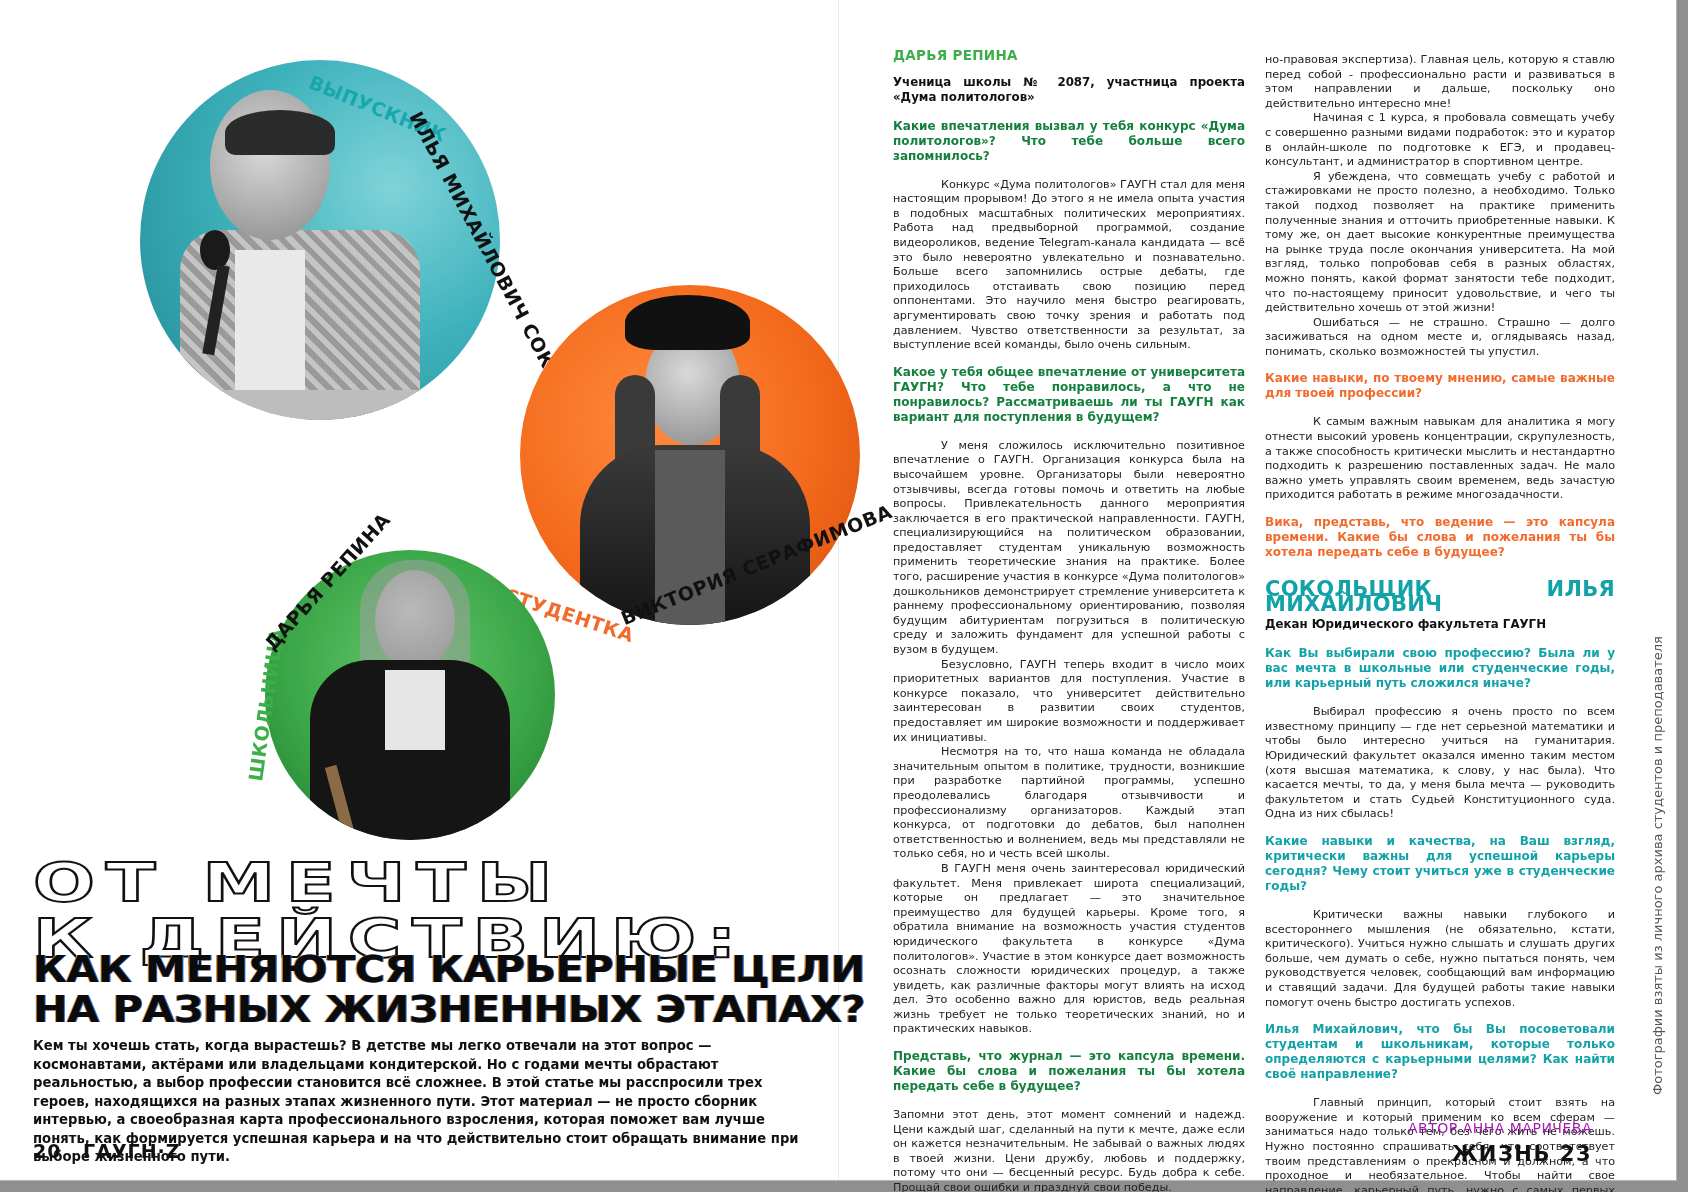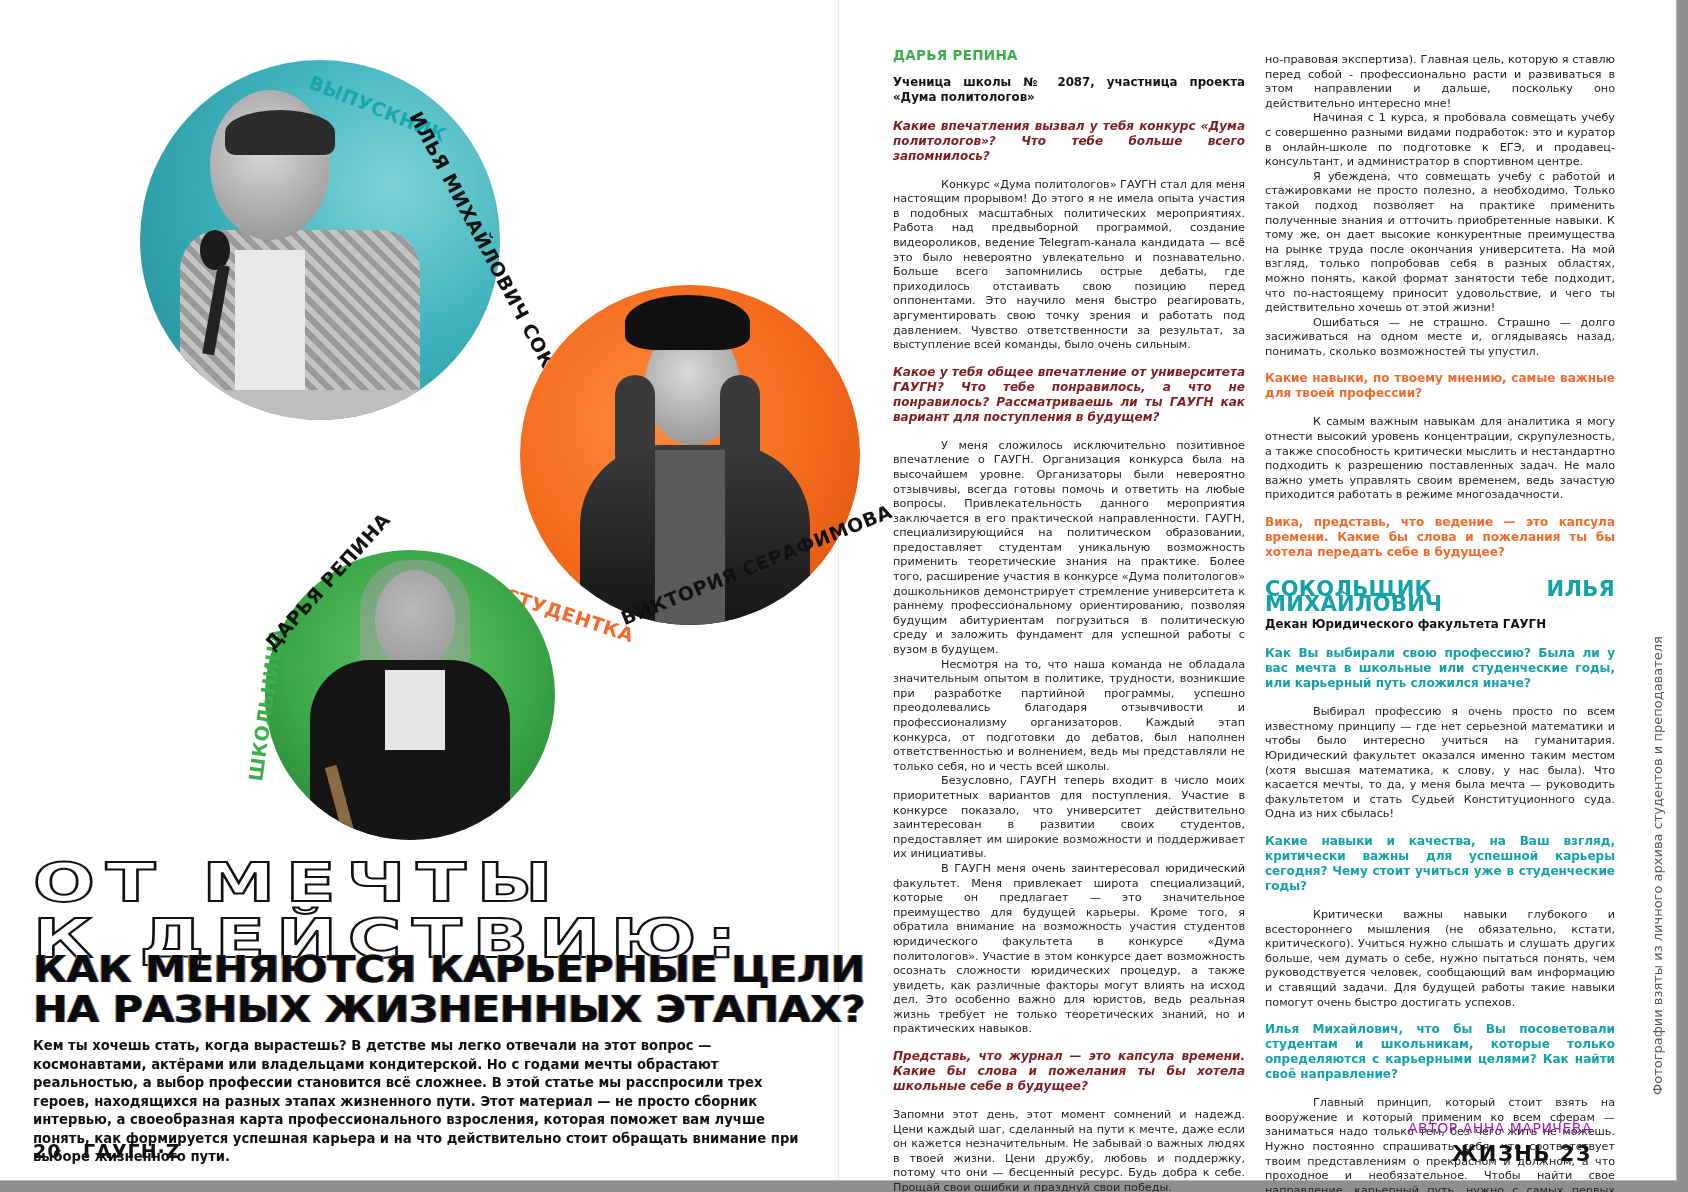--- a/index.html
+++ b/index.html
@@ -29,21 +29,21 @@
   .folio-left { position:absolute; left:33px; top:1140px; font-family:"DejaVu Sans", sans-serif; font-weight:bold; font-size:19px; color:#111; letter-spacing:1px; }
   .folio-left span { margin-right:14px; }
 
   
   .col { position:absolute; font-family:"DejaVu Sans", sans-serif; font-size:11.2px; line-height:14.6px; color:#222; text-align:justify; hyphens:auto; }
   .col1 { left:893px; top:48px; width:352px; }
   .col2 { left:1265px; top:53px; width:350px; }
   .name-h { font-weight:bold; font-size:13.5px; margin:0 0 12px 0; letter-spacing:0.3px; }
   .sub-h { font-weight:bold; font-size:11.8px; color:#111; margin:0 0 14px 0; line-height:15px; }
   .q { font-weight:bold; font-size:12px; line-height:15px; margin:0 0 14px 0; }
-  .q.green { color:#7f1d1d;font-style:italic; }
+  .q.green { color:#15803d; }
   .q.orange { color:#f26b2c; }
   .q.teal { color:#13a2a8; }
   .name-h.green { color:#3cae4a; }
   .name-h.teal { color:#13a2a8; font-size:21px; }
   .p { margin:0; text-indent:48px; }
   .p.noind { text-indent:0; }
   .gap { height:12px; }
   .author { position:absolute; right:84px; top:1120px; font-size:14px; letter-spacing:0.5px; color:#a21caf; font-family:"DejaVu Sans", sans-serif; }
   .folio-right { position:absolute; right:84px; top:1142px; font-family:"DejaVu Sans", sans-serif; font-weight:bold; font-size:21px; letter-spacing:1.5px; color:#111; }
   .vertical-credit { position:absolute; left:1650px; top:1095px; transform:rotate(-90deg); transform-origin:left top; font-family:"DejaVu Sans", sans-serif; font-size:13px; color:#555; white-space:nowrap; }
@@ -118,25 +118,25 @@
 
   <div>
     <div class="col col1">
       <div class="name-h green">ДАРЬЯ РЕПИНА</div>
       <div class="sub-h">Ученица школы № 2087, участница проекта «Дума политологов»</div>
       <div class="q green">Какие впечатления вызвал у тебя конкурс «Дума политологов»? Что тебе больше всего запомнилось?</div>
       <p class="p">Конкурс «Дума политологов» ГАУГН стал для меня настоящим прорывом! До этого я не имела опыта участия в подобных масштабных политических мероприятиях. Работа над предвыборной программой, создание видеороликов, ведение Telegram-канала кандидата — всё это было невероятно увлекательно и познавательно. Больше всего запомнились острые дебаты, где приходилось отстаивать свою позицию перед оппонентами. Это научило меня быстро реагировать, аргументировать свою точку зрения и работать под давлением. Чувство ответственности за результат, за выступление всей команды, было очень сильным.</p>
       <div class="gap"></div>
       <div class="q green">Какое у тебя общее впечатление от университета ГАУГН? Что тебе понравилось, а что не понравилось? Рассматриваешь ли ты ГАУГН как вариант для поступления в будущем?</div>
       <p class="p">У меня сложилось исключительно позитивное впечатление о ГАУГН. Организация конкурса была на высочайшем уровне. Организаторы были невероятно отзывчивы, всегда готовы помочь и ответить на любые вопросы. Привлекательность данного мероприятия заключается в его практической направленности. ГАУГН, специализирующийся на политическом образовании, предоставляет студентам уникальную возможность применить теоретические знания на практике. Более того, расширение участия в конкурсе «Дума политологов» дошкольников демонстрирует стремление университета к раннему профессиональному ориентированию, позволяя будущим абитуриентам погрузиться в политическую среду и заложить фундамент для успешной работы с вузом в будущем.</p>
+      <p class="p">Безусловно, ГАУГН теперь входит в число моих приоритетных вариантов для поступления. Участие в конкурсе показало, что университет действительно заинтересован в развитии своих студентов, предоставляет им широкие возможности и поддерживает их инициативы.</p>
       <p class="p">Несмотря на то, что наша команда не обладала значительным опытом в политике, трудности, возникшие при разработке партийной программы, успешно преодолевались благодаря отзывчивости и профессионализму организаторов. Каждый этап конкурса, от подготовки до дебатов, был наполнен ответственностью и волнением, ведь мы представляли не только себя, но и честь всей школы.</p>
-      <p class="p">Безусловно, ГАУГН теперь входит в число моих приоритетных вариантов для поступления. Участие в конкурсе показало, что университет действительно заинтересован в развитии своих студентов, предоставляет им широкие возможности и поддерживает их инициативы.</p>
       <p class="p">В ГАУГН меня очень заинтересовал юридический факультет. Меня привлекает широта специализаций, которые он предлагает — это значительное преимущество для будущей карьеры. Кроме того, я обратила внимание на возможность участия студентов юридического факультета в конкурсе «Дума политологов». Участие в этом конкурсе дает возможность осознать сложности юридических процедур, а также увидеть, как различные факторы могут влиять на исход дел. Это особенно важно для юристов, ведь реальная жизнь требует не только теоретических знаний, но и практических навыков.</p>
       <div class="gap"></div>
-      <div class="q green">Представь, что журнал — это капсула времени. Какие бы слова и пожелания ты бы хотела школьные себе в будущее?</div>
+      <div class="q green">Представь, что журнал — это капсула времени. Какие бы слова и пожелания ты бы хотела передать себе в будущее?</div>
       <p class="p noind">Запомни этот день, этот момент сомнений и надежд. Цени каждый шаг, сделанный на пути к мечте, даже если он кажется незначительным. Не забывай о важных людях в твоей жизни. Цени дружбу, любовь и поддержку, потому что они — бесценный ресурс. Будь добра к себе. Прощай свои ошибки и празднуй свои победы.</p>
 
     </div>
 
     <div class="col col2">
       <p class="p noind">но-правовая экспертиза). Главная цель, которую я ставлю перед собой - профессионально расти и развиваться в этом направлении и дальше, поскольку оно действительно интересно мне!</p>
       <p class="p">Начиная с 1 курса, я пробовала совмещать учебу с совершенно разными видами подработок: это и куратор в онлайн-школе по подготовке к ЕГЭ, и продавец-консультант, и администратор в спортивном центре.</p>
       <p class="p">Я убеждена, что совмещать учебу с работой и стажировками не просто полезно, а необходимо. Только такой подход позволяет на практике применить полученные знания и отточить приобретенные навыки. К тому же, он дает высокие конкурентные преимущества на рынке труда после окончания университета. На мой взгляд, только попробовав себя в разных областях, можно понять, какой формат занятости тебе подходит, что по-настоящему приносит удовольствие, и чего ты действительно хочешь от этой жизни!</p>
       <p class="p">Ошибаться — не страшно. Страшно — долго засиживаться на одном месте и, оглядываясь назад, понимать, сколько возможностей ты упустил.</p>
       <div class="gap"></div>

